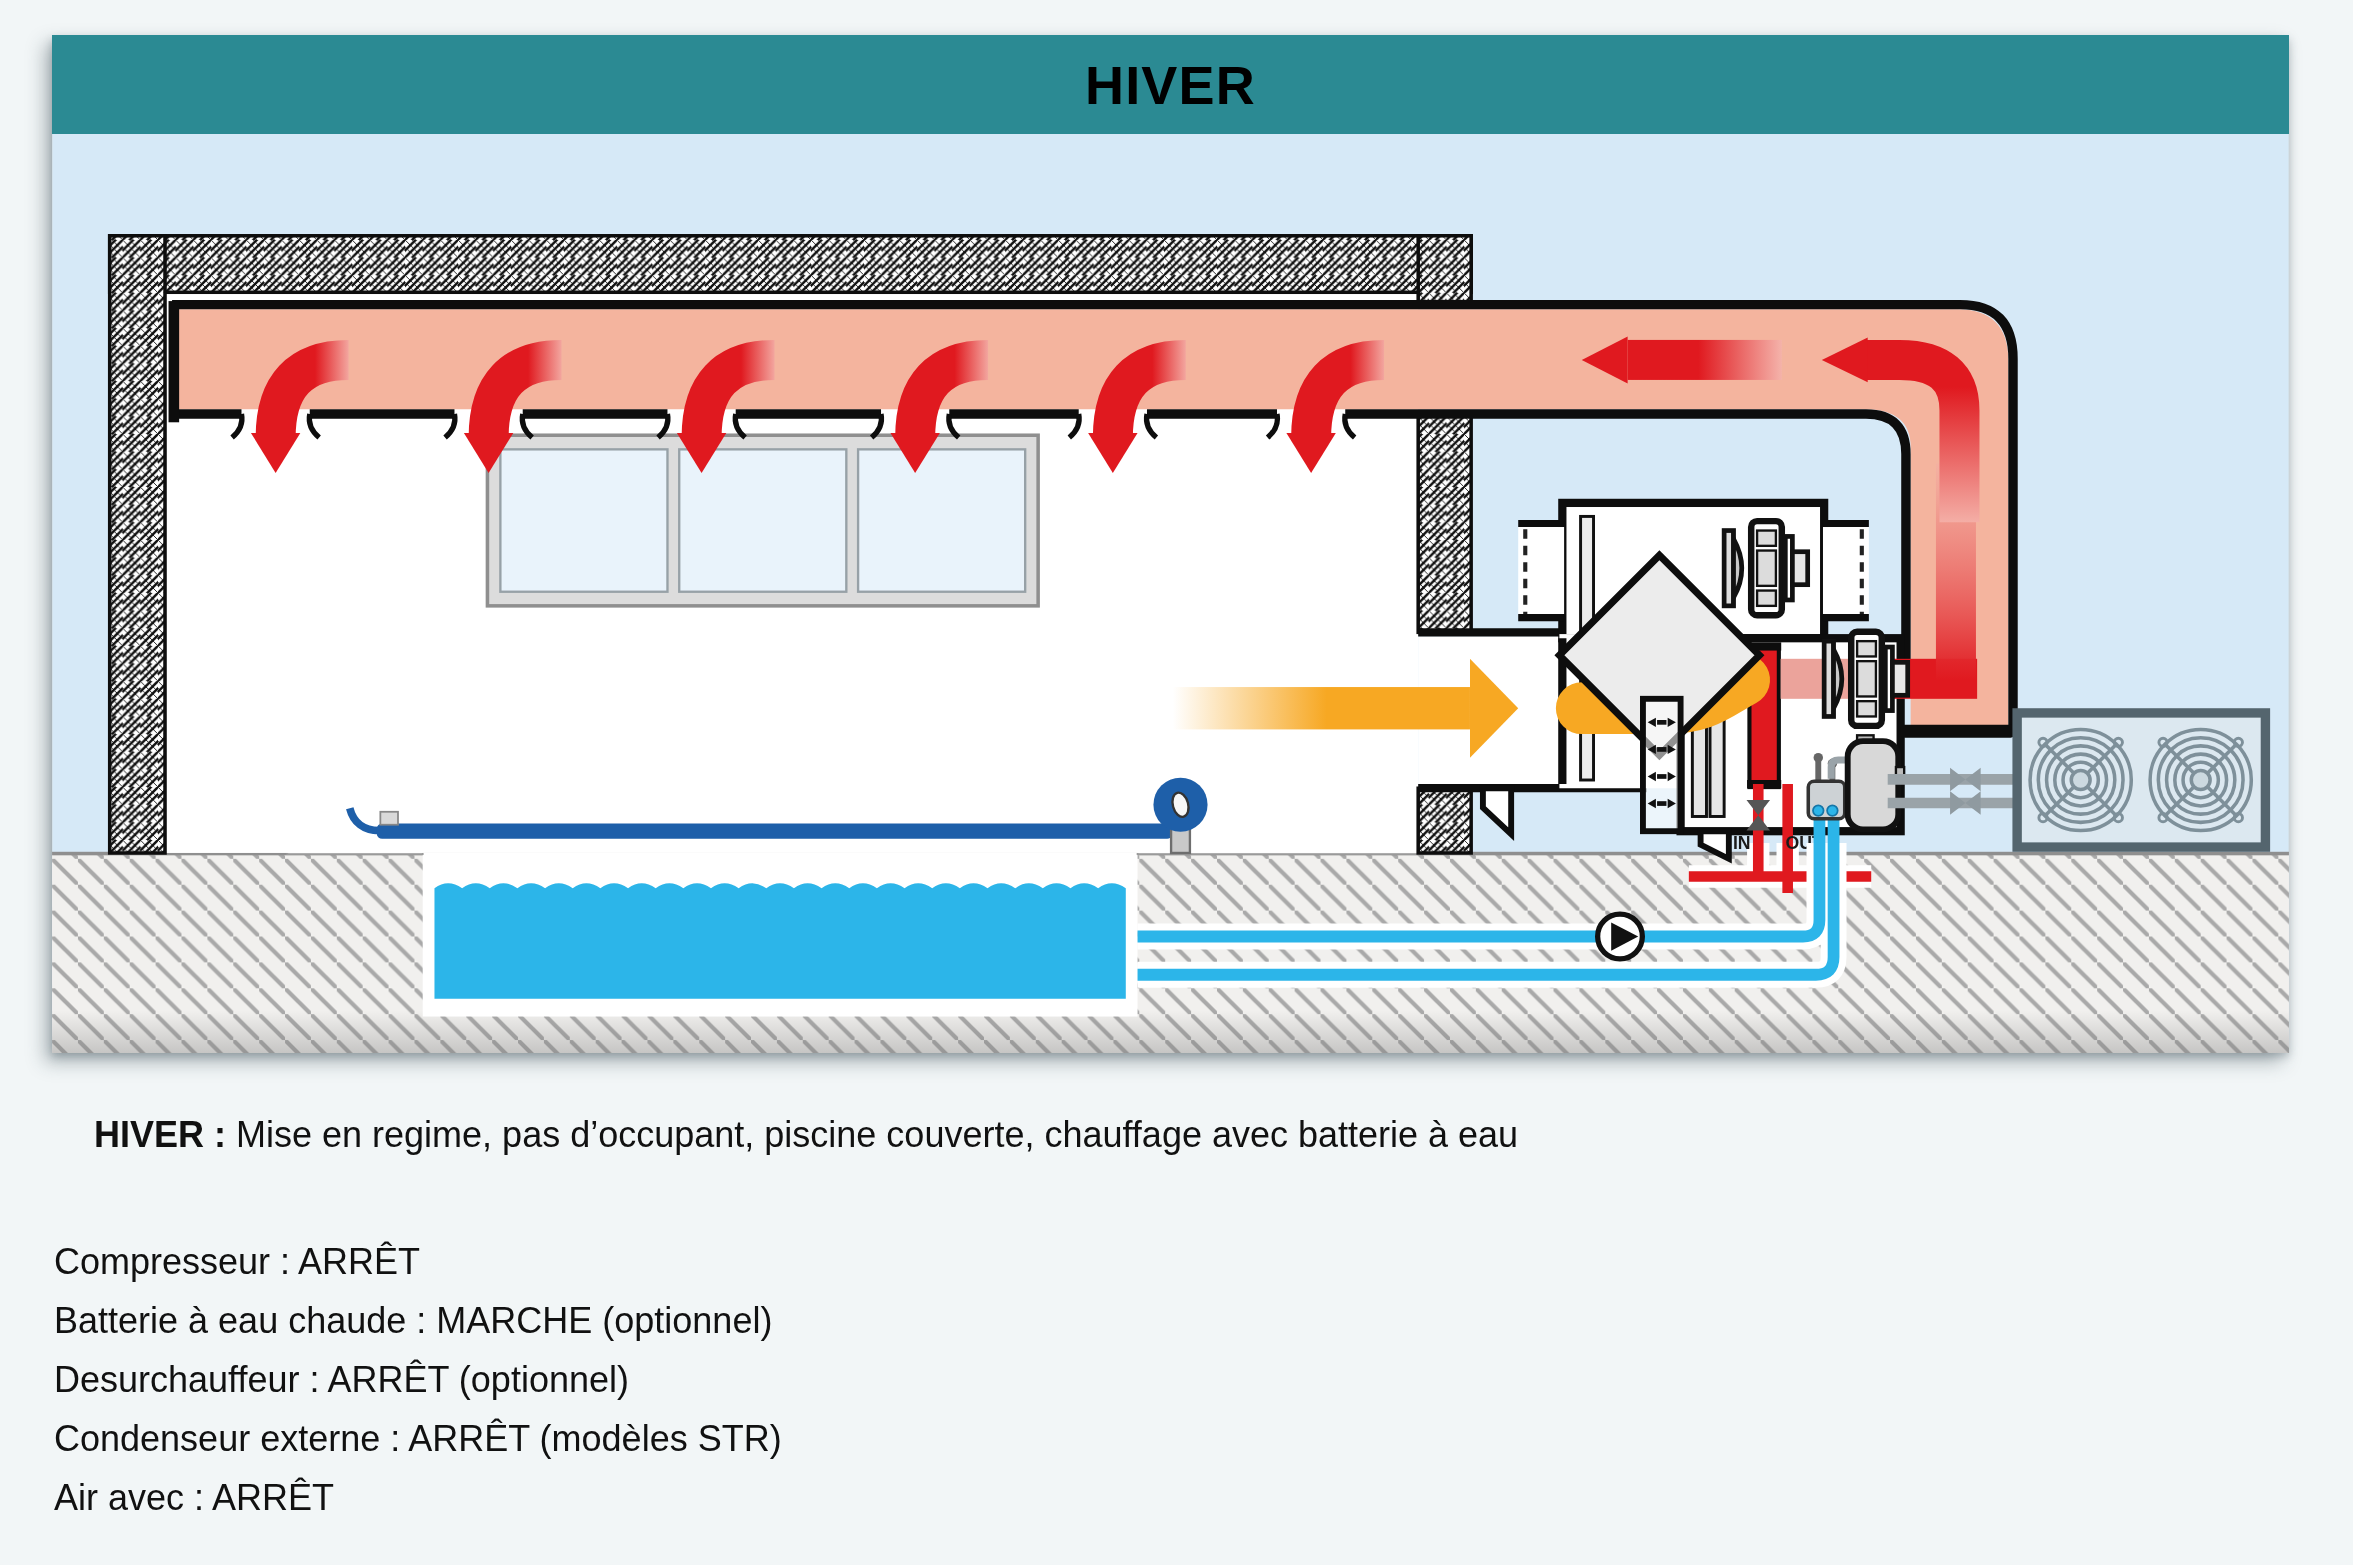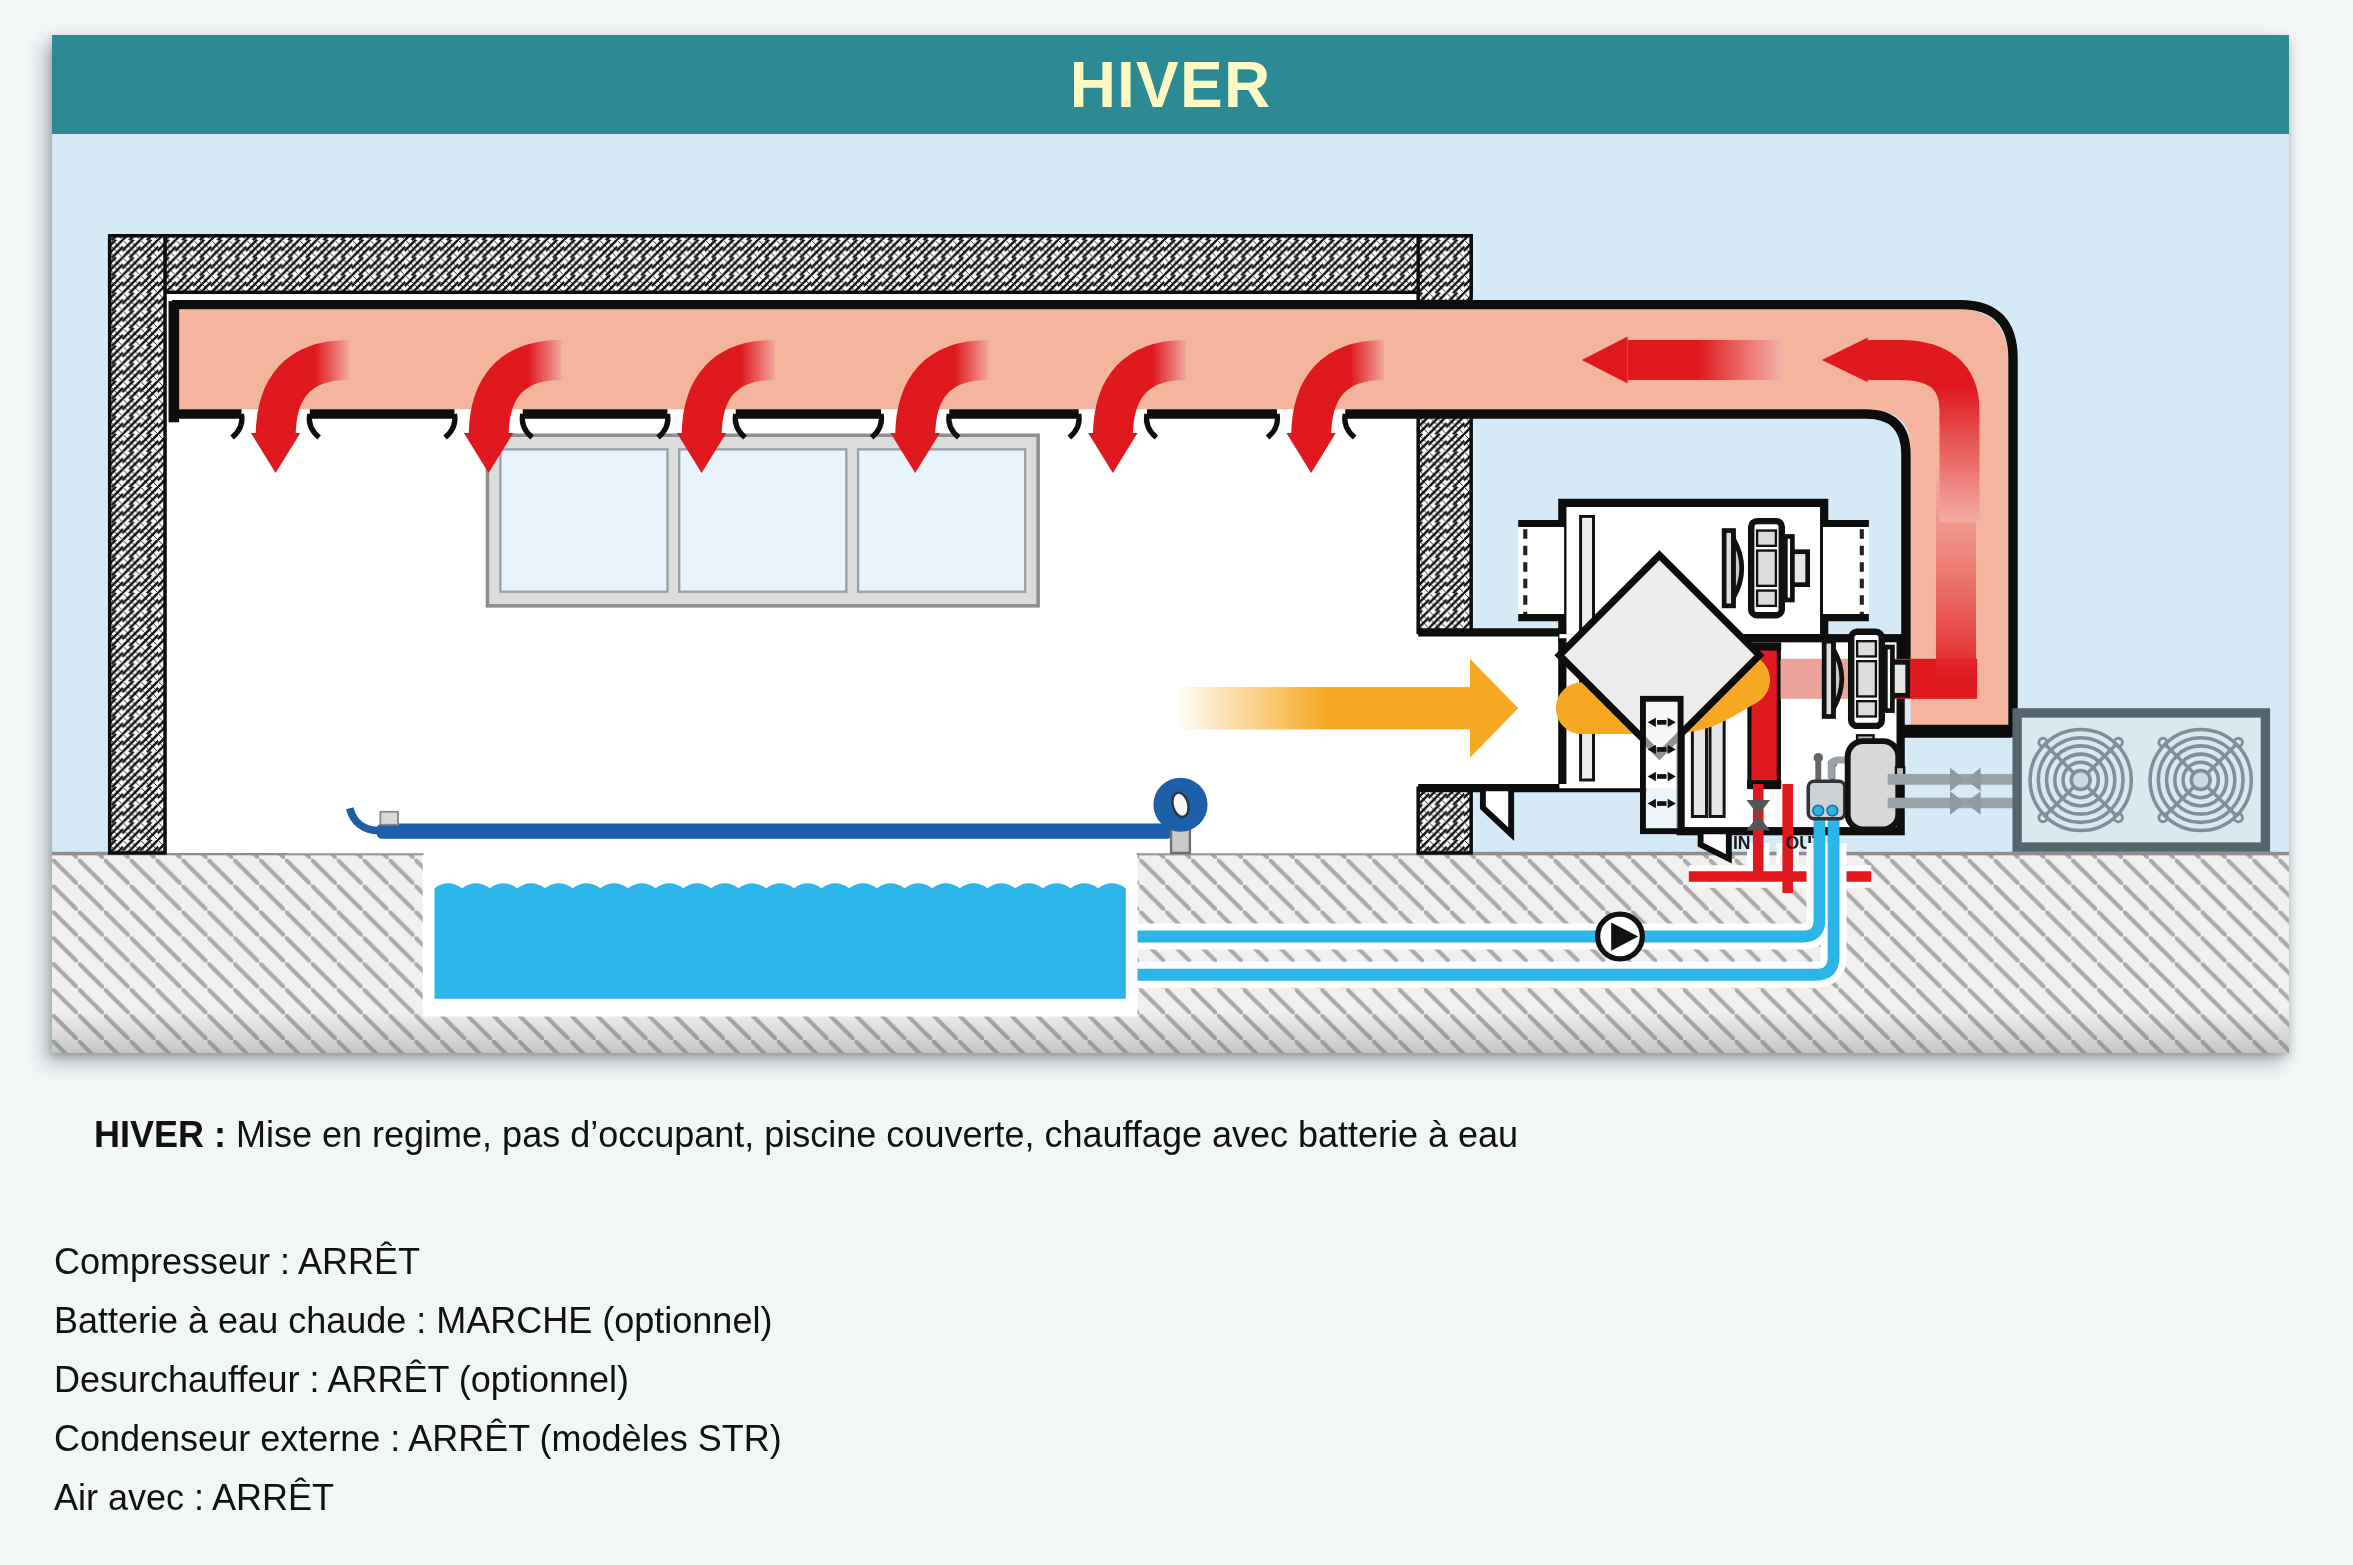--- a/index.html
+++ b/index.html
@@ -1,20 +1,20 @@
 <!DOCTYPE html>
 <html style="font-size:9.4px"><head>
 <meta charset="utf-8">
 <style>
   html,body{margin:0;padding:0;width:2354px;height:1566px;background:#f2f6f7;
             font-family:"Liberation Sans",sans-serif;color:#111;overflow:hidden;}
   .panel{position:absolute;left:52px;top:35px;width:2237px;height:1018px;
          box-shadow:-7px 9.4px 17.7px rgba(40,60,70,.35),0 3.5px 8.2px rgba(40,60,70,.25);}
-  .panel-header{height:99px;background:#2b8a93;color:#fef9c3;display:flex;
-                align-items:center;justify-content:center;font-size:64px;font-weight:bold;
+  .panel-header{height:99px;background:#2b8a93;color:#000000;display:flex;
+                align-items:center;justify-content:center;font-size:54px;font-weight:bold;
                 letter-spacing:1.2px;}
   .panel-body{height:919px;background:#a16207;}
   svg{display:block}
   .caption{position:absolute;left:54px;top:1114px;font-size:36px;white-space:nowrap;}
   .caption strong{font-weight:bold;margin-left:40px;}
   .status{position:absolute;left:54px;top:1232px;font-size:36px;line-height:59px;}
   .status strong{font-weight:normal;}
   .pipelabel{font-size:30px;font-weight:bold;fill:#1a1a1a;}
 </style>
 </head>

